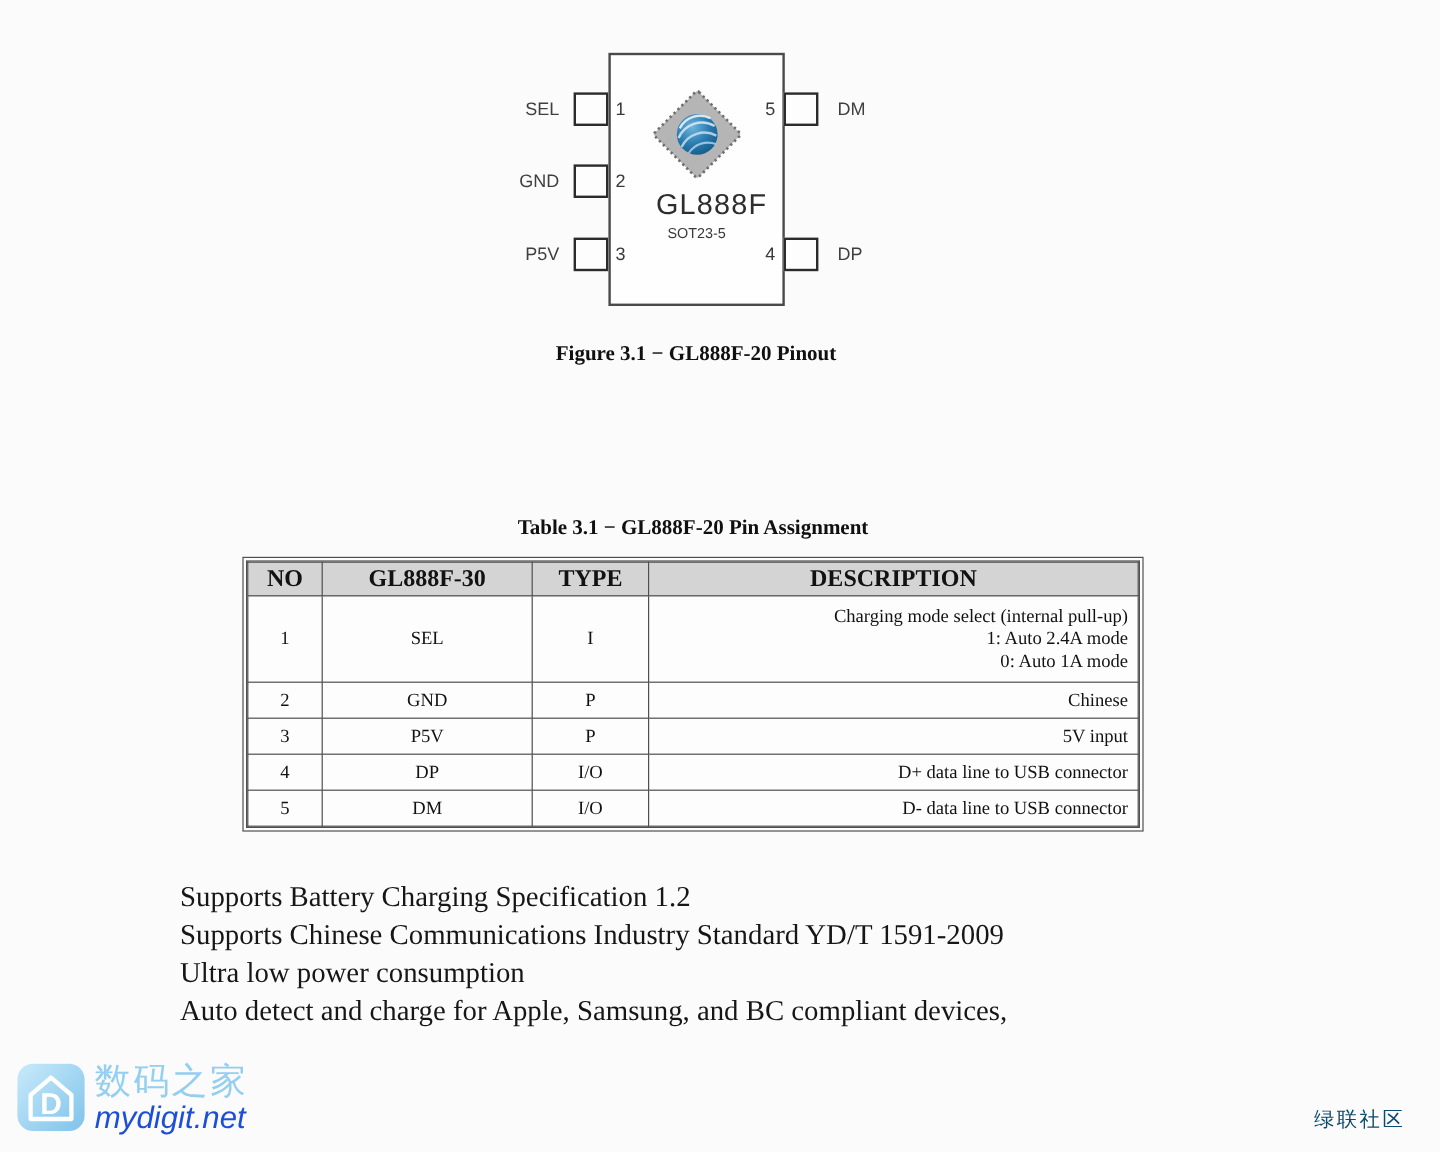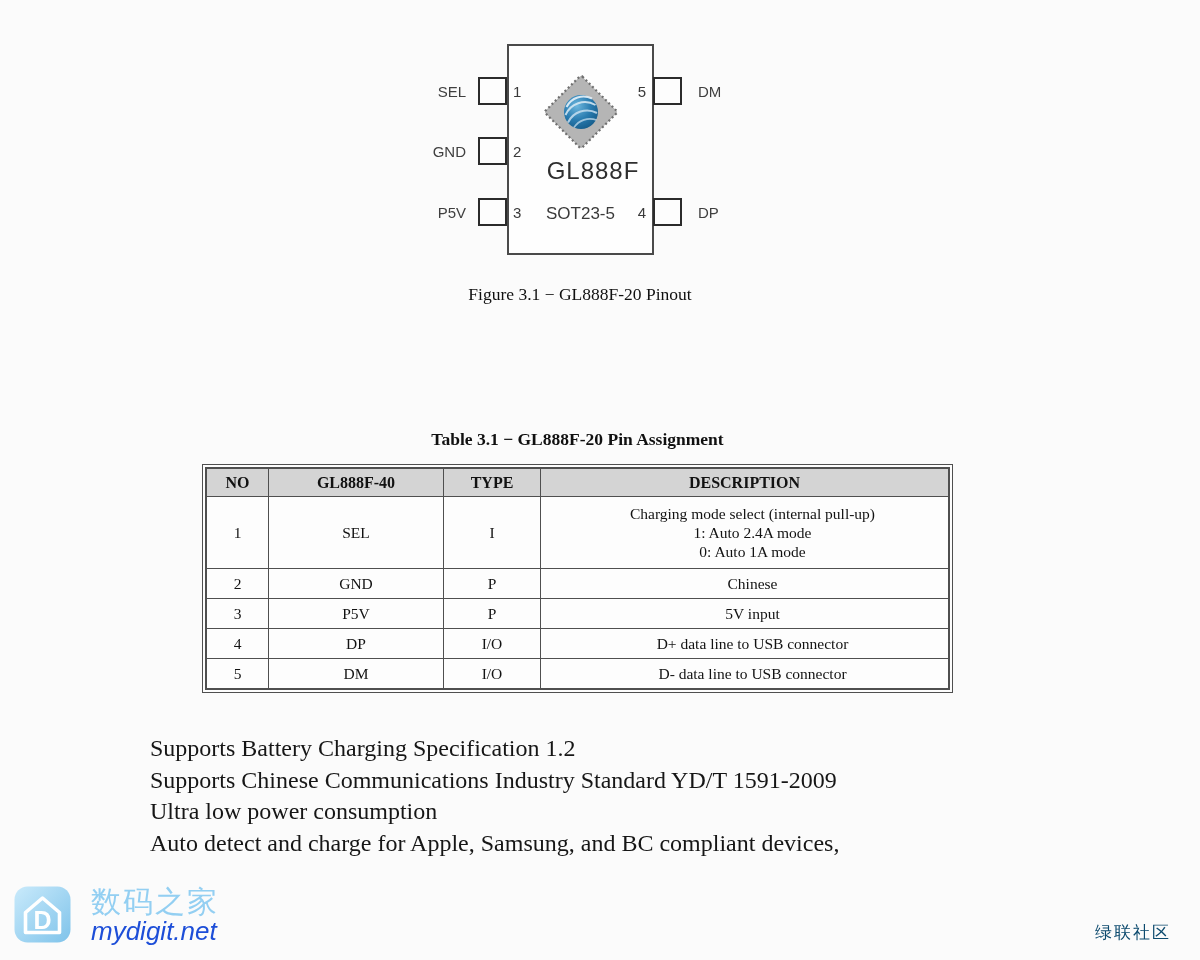--- a/index.html
+++ b/index.html
@@ -42,27 +42,27 @@
   .pin-label.right { left: 698px; text-align: left; }
 
   .chip-logo { position: absolute; left: 541px; top: 72px; width: 80px; height: 80px; }
 
   .chip-name {
     position: absolute; left: 507px; top: 157px; width: 172px;
     text-align: center; font-size: 24px; color: #2e2e2e; letter-spacing: 1px;
   }
   .chip-package {
     position: absolute; left: 507px; top: 187px; width: 147px;
-    text-align: center; font-size: 17px; color: #3a3a3a; margin-top: 17px;
+    text-align: center; font-size: 12px; color: #3a3a3a;
   }
   .figure-caption {
     position: absolute; left: 405px; top: 284px; width: 350px;
     text-align: center;
     font-family: "Liberation Serif", serif;
-    font-weight: normal; font-size: 17.5px; color: #101010;
+    font-weight: bold; font-size: 17.5px; color: #101010;
   }
 
   
   .table-caption {
     position: absolute; left: 202px; top: 429px; width: 751px;
     text-align: center;
     font-family: "Liberation Serif", serif;
     font-weight: bold; font-size: 17.5px; color: #101010;
   }
   .pin-table-wrap {
@@ -73,45 +73,45 @@
   table.pin-table {
     width: 100%; border-collapse: collapse;
     font-family: "Liberation Serif", serif;
     color: #121212;
   }
   table.pin-table th, table.pin-table td {
     border: 1px solid #4f4f4f;
   }
   table.pin-table th {
     background: #d4d4d4;
-    font-size: 16px; font-weight: bold;
+    font-size: 20px; font-weight: bold;
     height: 28px; text-align: center;
   }
   table.pin-table td {
     font-size: 15.5px;
     height: 30px; text-align: center;
     vertical-align: middle;
   }
   table.pin-table td.desc {
-    text-align: center; padding: 4px 8px 4px 24px;
+    text-align: right; padding: 4px 8px 4px 24px;
   }
   table.pin-table td.desc div { line-height: 19px; }
   tr.row-tall td { height: 72px; }
 
   
   .features {
     position: absolute; left: 150px; top: 733px; width: 860px;
     font-family: "Liberation Serif", serif;
     font-size: 24px; color: #161616; line-height: 31.5px;
   }
 
   
   .wm-left { position: absolute; left: 14px; top: 886px; display: flex; }
   .wm-icon { width: 57px; height: 57px; }
-  .wm-text { margin-left: 20px; }
+  .wm-text { margin-left: 8px; }
   .wm-site {
     font-size: 30px; color: #93cff2; line-height: 32px;
     letter-spacing: 2px;
   }
   .wm-url {
     font-size: 26px; font-style: italic; color: #1d4ed8; line-height: 27px;
   }
   .wm-right {
     position: absolute; left: 1095px; top: 921px; width: 100px;
     font-size: 17px; color: #0c4a6e; letter-spacing: 2px;
@@ -169,21 +169,21 @@
   <table class="pin-table">
     <colgroup>
       <col style="width:62px">
         <col style="width:175px">
         <col style="width:97px">
         <col>
     </colgroup>
     <thead>
       <tr>
         <th>NO</th>
-        <th>GL888F-40</th>
+        <th>GL888F-30</th>
         <th>TYPE</th>
         <th>DESCRIPTION</th>
       </tr>
     </thead>
     <tbody>
       <tr class="row-tall">
         <td>1</td>
         <td>SEL</td>
         <td>I</td>
         <td class="desc">

